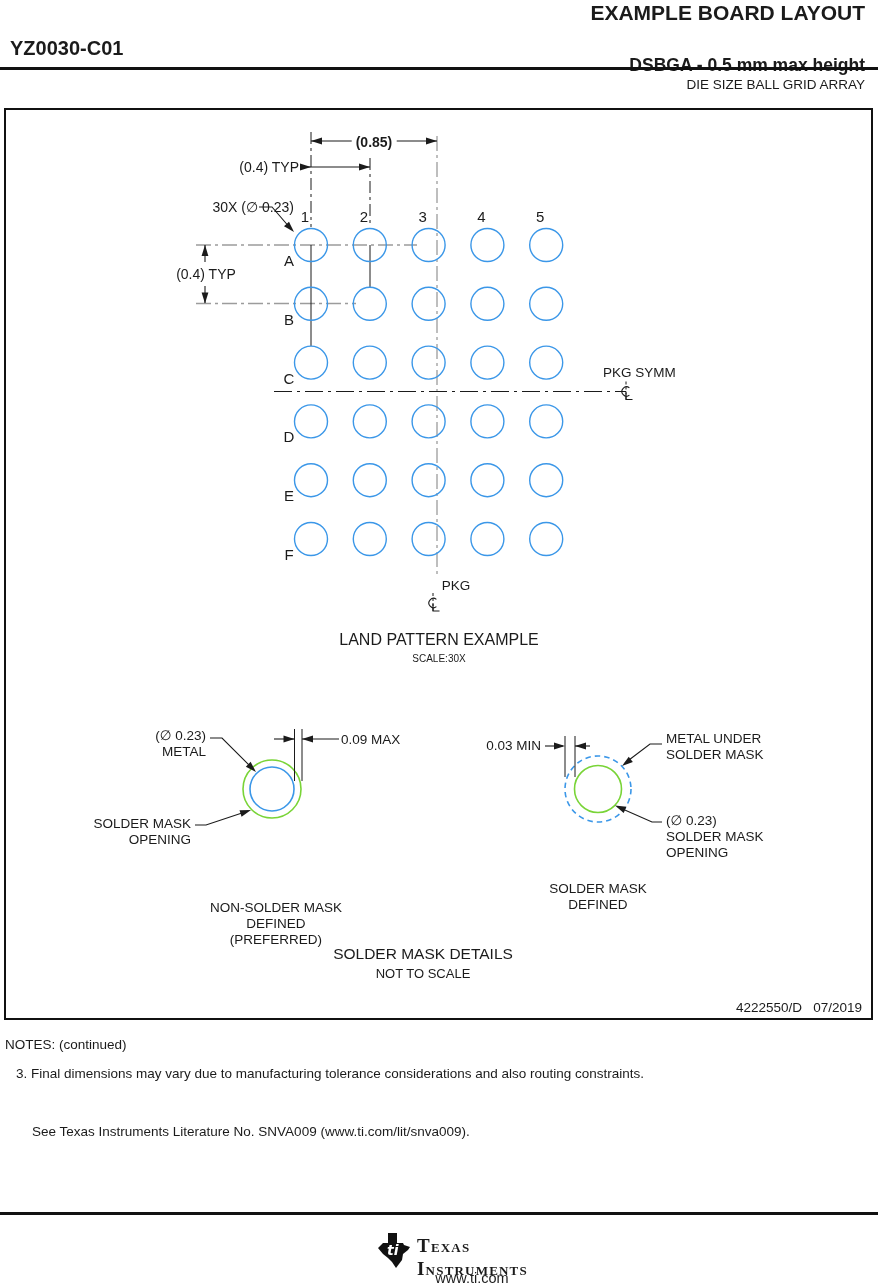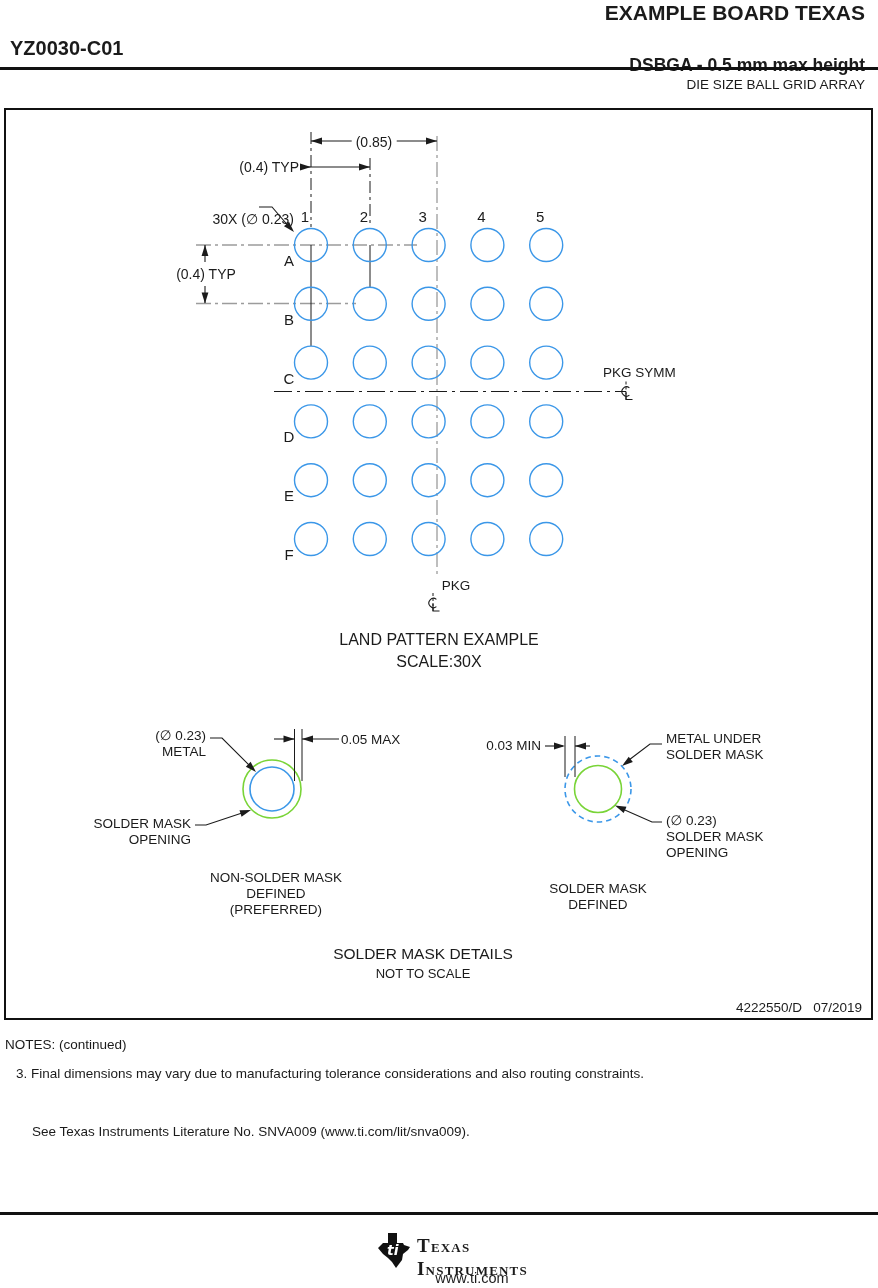--- a/index.html
+++ b/index.html
@@ -16,30 +16,30 @@
   #hdr-part{top:37px;left:10px;font-size:20px;}
   #hdr-sub{top:55px;right:13px;font-size:17.5px;}
   #hdr-rule{top:67px;left:0;width:878px;height:3px;background:#111;}
   #hdr-pkgtype{top:77px;right:13px;font-size:13.5px;}
   #frame{left:4px;top:108px;width:869px;height:912px;border:2px solid #111;box-sizing:border-box;}
   #drawing{left:0;top:0;}
   
   #dim-085{left:368px;top:24px;font-size:14px;background:#fff;padding:0 4px;}
   #dim-04h{right:572px;top:49px;font-size:14px;}
   #dim-04v{left:200px;top:156px;font-size:14px;background:#fff;padding:0 2px;}
-  #ball-callout{right:577px;top:89px;font-size:14px;margin-top:12px;}
+  #ball-callout{right:577px;top:89px;font-size:14px;}
   #pkg-symm{left:580px;top:255px;font-size:13.5px;margin-left:17px;}
   #pkg{left:431px;top:468px;font-size:13.5px;padding-left:38px;}
   #land-title{left:433px;top:521px;font-size:16px;}
-  #land-scale{left:433px;top:543px;font-size:16px;}
+  #land-scale{left:433px;top:543px;font-size:10px;}
   
   #nsmd-dia{right:665px;top:618px;font-size:13.5px;}
   #nsmd-max{left:335px;top:622px;font-size:13.5px;}
   #nsmd-open{right:680px;top:706px;font-size:13.5px;}
-  #nsmd-cap{left:270px;top:760px;font-size:13.5px;transform:translateX(-50%);}
+  #nsmd-cap{left:270px;top:790px;font-size:13.5px;transform:translateX(-50%);}
   #smd-min{right:330px;top:628px;font-size:13.5px;}
   #smd-metal{left:660px;top:621px;font-size:13.5px;}
   #smd-open{left:660px;top:703px;font-size:13.5px;}
   #smd-cap{left:592px;top:771px;font-size:13.5px;transform:translateX(-50%);}
   #mask-title{left:417px;top:835px;font-size:15.5px;}
   #mask-scale{left:417px;top:856px;font-size:13px;}
   #doc-num{right:9px;top:890px;font-size:13.5px;}
   
   #notes-head{left:5px;top:1037px;font-size:13.5px;}
   #note3-l1{left:16px;top:1066px;font-size:13.5px;}
@@ -49,21 +49,21 @@
   #ti-logo{left:377px;top:1233px;}
   #brand{left:417px;top:1235px;font-family:"Liberation Serif","DejaVu Serif",serif;font-weight:bold;}
   #brand .word{font-size:13px;letter-spacing:1.2px;line-height:1.2;}
   #brand .word::first-letter{font-size:19px;}
   #ftr-url{left:417px;top:1270px;width:110px;text-align:center;font-size:14.5px;}
   .gen-lbl{position:absolute;font-size:15px;transform:translate(-50%,-50%);white-space:nowrap;}
 </style>
 </head>
 <body>
 
-<div class="lbl b" id="hdr-title">EXAMPLE BOARD TEXAS</div>
+<div class="lbl b" id="hdr-title">EXAMPLE BOARD LAYOUT</div>
 <div class="lbl b" id="hdr-part">YZ0030-C01</div>
 <div class="lbl b" id="hdr-sub">DSBGA - 0.5 mm max height</div>
 <div class="abs" id="hdr-rule"></div>
 <div class="lbl" id="hdr-pkgtype">DIE SIZE BALL GRID ARRAY</div>
 
 <div class="abs" id="frame">
   <svg id="drawing" class="abs" width="865" height="908" viewBox="0 0 865 908">
       <line x1="431" y1="26" x2="431" y2="466" stroke="#9c9c9c" stroke-width="1.3" stroke-dasharray="15 4 3 4"></line>
       <line x1="190" y1="135" x2="411" y2="135" stroke="#9c9c9c" stroke-width="1.3" stroke-dasharray="15 4 3 4"></line>
       <line x1="190" y1="193.5" x2="350" y2="193.5" stroke="#9c9c9c" stroke-width="1.3" stroke-dasharray="15 4 3 4"></line>
@@ -139,34 +139,34 @@
       <line x1="539" y1="636" x2="557" y2="636" stroke="#1b1b1b" stroke-width="1.1"></line>
       <path d="M0,0 L-11,3.4 L-11,-3.4 Z" fill="#1b1b1b" transform="translate(559,636) rotate(0)"></path>
       <line x1="569" y1="636" x2="584" y2="636" stroke="#1b1b1b" stroke-width="1.1"></line>
       <path d="M0,0 L-11,3.4 L-11,-3.4 Z" fill="#1b1b1b" transform="translate(569,636) rotate(180)"></path>
       <polyline points="656,634 644,634 619,653" fill="none" stroke="#1b1b1b" stroke-width="1.1"></polyline>
       <path d="M0,0 L-11,3.4 L-11,-3.4 Z" fill="#1b1b1b" transform="translate(616,656) rotate(143)"></path>
       <polyline points="656,712 646,712 612,697" fill="none" stroke="#1b1b1b" stroke-width="1.1"></polyline>
       <path d="M0,0 L-11,3.4 L-11,-3.4 Z" fill="#1b1b1b" transform="translate(609,695.5) rotate(-156)"></path>
     </svg>
 
-  <div class="lbl" id="dim-085" style="transform:translateX(-50%);">(0.85)</div>
+  <div class="lbl" id="dim-085" style="transform:translateX(-50%);font-weight:bold;">(0.85)</div>
   <div class="lbl tr" id="dim-04h">(0.4) TYP</div>
   <div class="lbl" id="dim-04v" style="transform:translateX(-50%);">(0.4) TYP</div>
   <div class="lbl tr" id="ball-callout">30X (∅ 0.23)</div>
   <div class="lbl" id="pkg-symm">PKG SYMM</div>
   <div class="lbl cx" id="pkg">PKG</div>
   <div class="lbl cx" id="land-title">LAND PATTERN EXAMPLE</div>
   <div class="lbl cx" id="land-scale">SCALE:30X</div>
 
   <div class="lbl tr" id="nsmd-dia">
     <div>(∅ 0.23)</div>
     <div>METAL</div>
   </div>
-  <div class="lbl" id="nsmd-max">0.05 MAX</div>
+  <div class="lbl" id="nsmd-max">0.09 MAX</div>
   <div class="lbl tr" id="nsmd-open">
     <div>SOLDER MASK</div>
     <div>OPENING</div>
   </div>
   <div class="lbl tc" id="nsmd-cap">
     <div>NON-SOLDER MASK</div>
     <div>DEFINED</div>
     <div>(PREFERRED)</div>
   </div>
 

